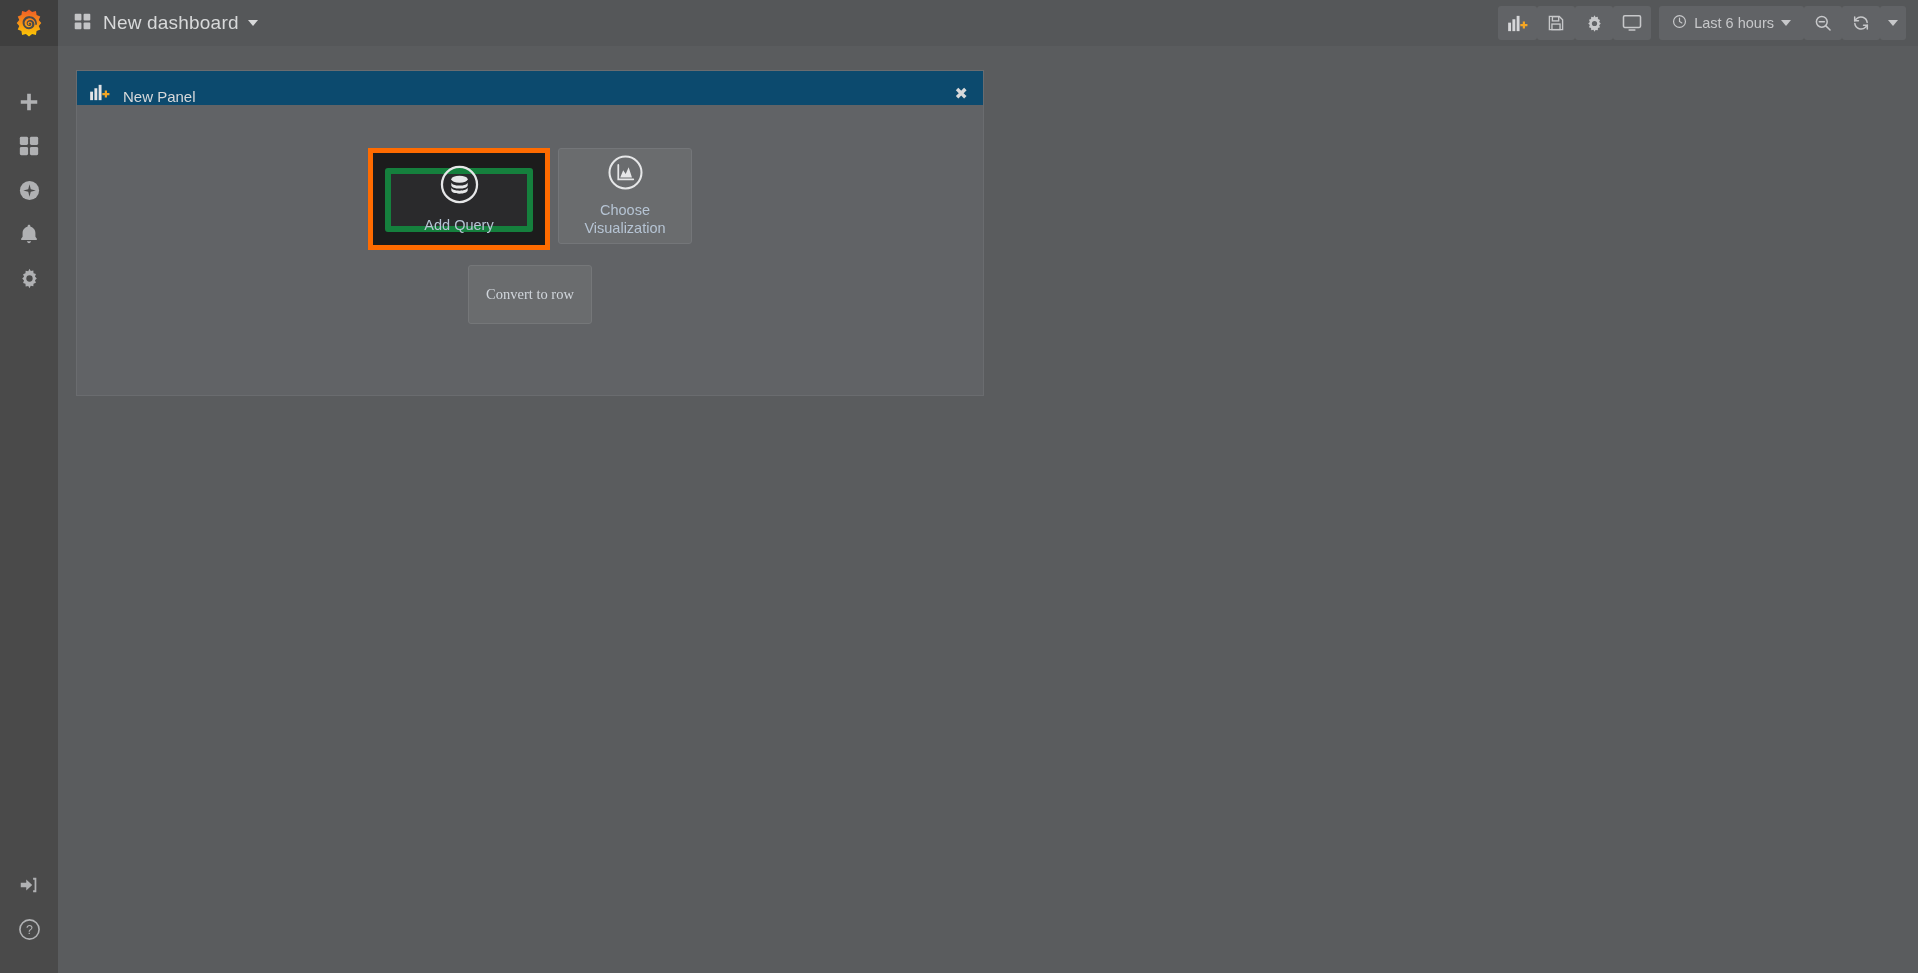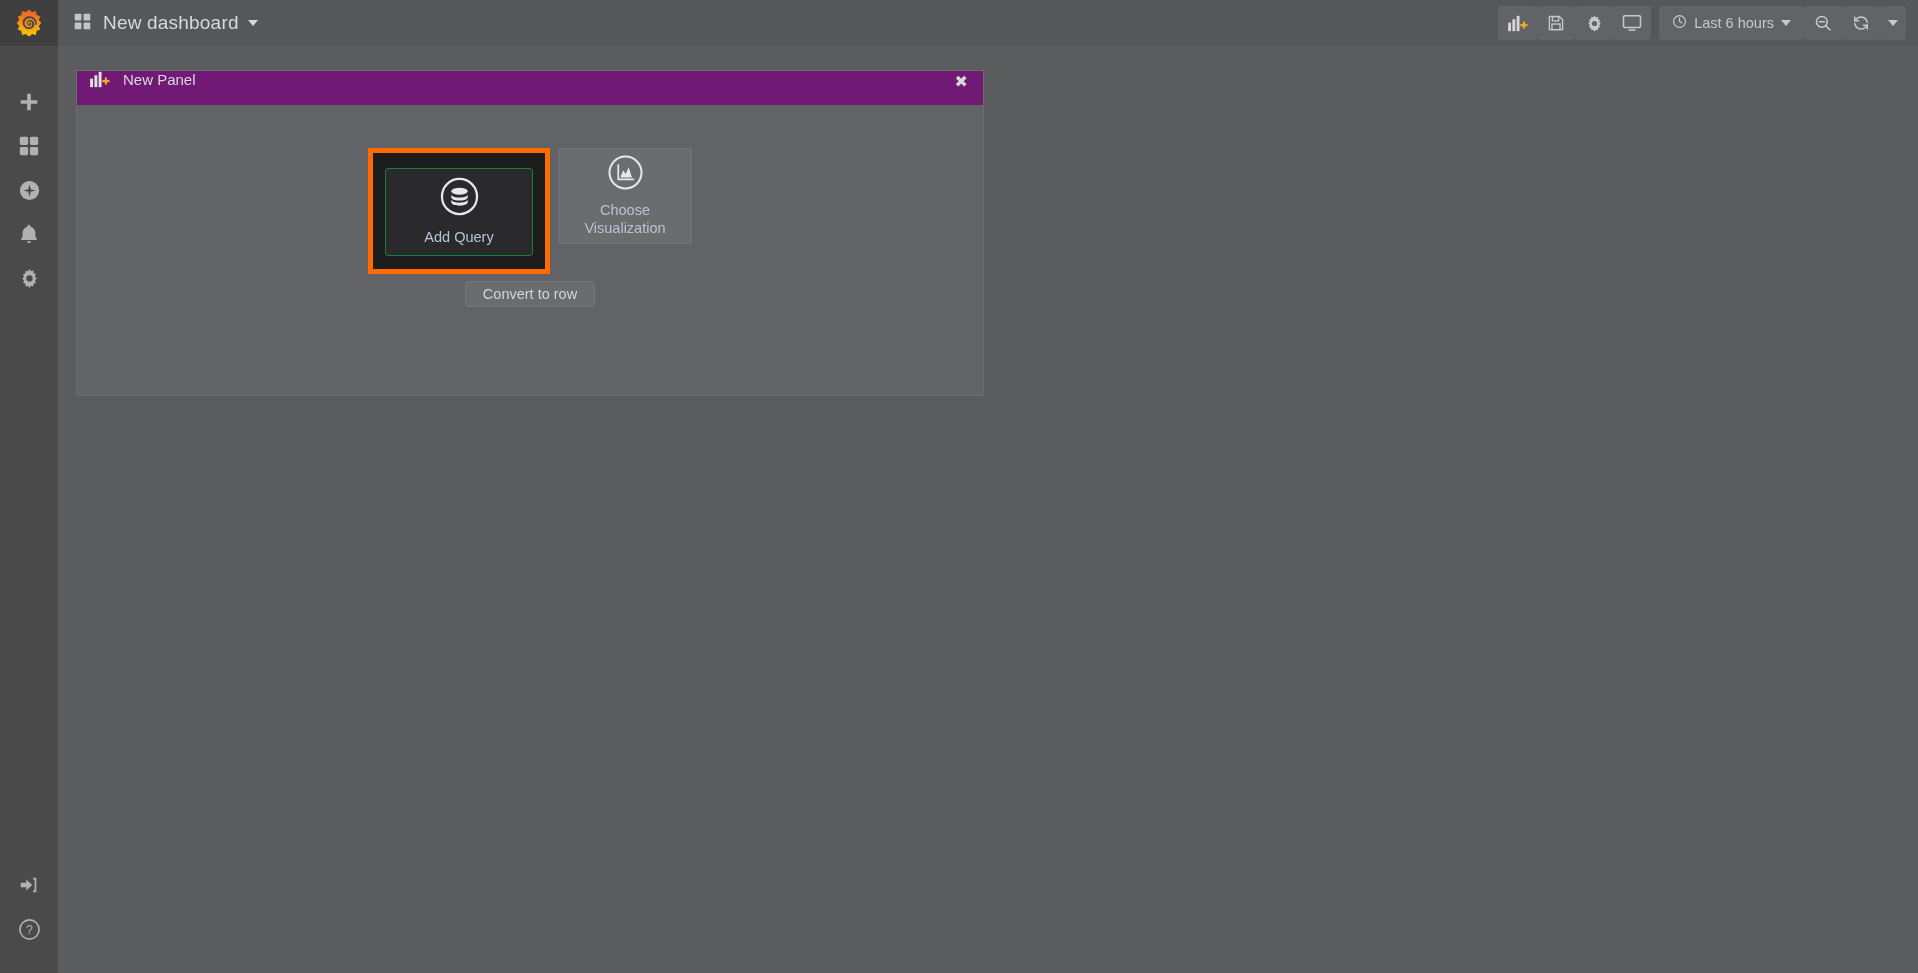--- a/index.html
+++ b/index.html
@@ -101,23 +101,23 @@
     position: absolute;
     left: 76px; top: 70px;
     width: 908px; height: 326px;
     background: #616366;
     border: 1px solid #6a6c6f;
     display: flex;
     flex-direction: column;
   }
   #panel-header {
     height: 34px;
-    background: #701a75;
-    display: flex;
-    align-items: flex-start;
+    background: #0c4a6e;
+    display: flex;
+    align-items: flex-end;
     padding: 0 10px 0 12px;
     flex: 0 0 auto;
   }
   #panel-header-icon { margin-right: 13px; display: block; }
   #panel-title {
     color: #d8d9da;
     font-size: 15px;
   }
   #panel-close {
     margin-left: auto;
@@ -152,23 +152,23 @@
   #add-query-outer {
     background: #1c1c1c;
     border: 5px solid #ff6b00;
     padding: 15px 12px 13px 12px;
     display: flex;
     align-items: center;
     justify-content: center;
   }
   .action-card {
     width: 148px;
-    height: 88px;
+    height: 64px;
     background: #2a2a2c;
-    border: 1px solid #15803d;
+    border: 6px solid #15803d;
     border-radius: 3px;
     display: flex;
     flex-direction: column;
     align-items: center;
     justify-content: center;
     cursor: pointer;
   }
   .action-card.plain {
     background: #6a6c6e;
     border: 1px solid #747679;
@@ -180,29 +180,29 @@
   .card-icon.viz { margin-bottom: 7px; }
   .card-label {
     color: #b6c4d4;
     font-size: 14.5px;
     text-align: center;
     line-height: 1.18;
   }
   .card-label.two-line { line-height: 1.24; }
 
   #convert-row-btn {
-    margin-top: 7px;
+    margin-top: 15px;
     background: #6a6c6e;
     border: 1px solid #757779;
     border-radius: 3px;
     color: #d1d6dc;
     font-size: 14.5px;
-    padding: 4px 17px;
-    cursor: pointer;
-    font-family: Liberation Sans, sans-serif;
+    padding: 20px 17px;
+    cursor: pointer;
+    font-family: Liberation Serif, serif;
   }
 </style>
 </head>
 <body>
 
 <div id="side-menu">
 
   <div id="brand-logo">
     <svg width="30" height="30" viewBox="0 0 32 32">
       <defs>

